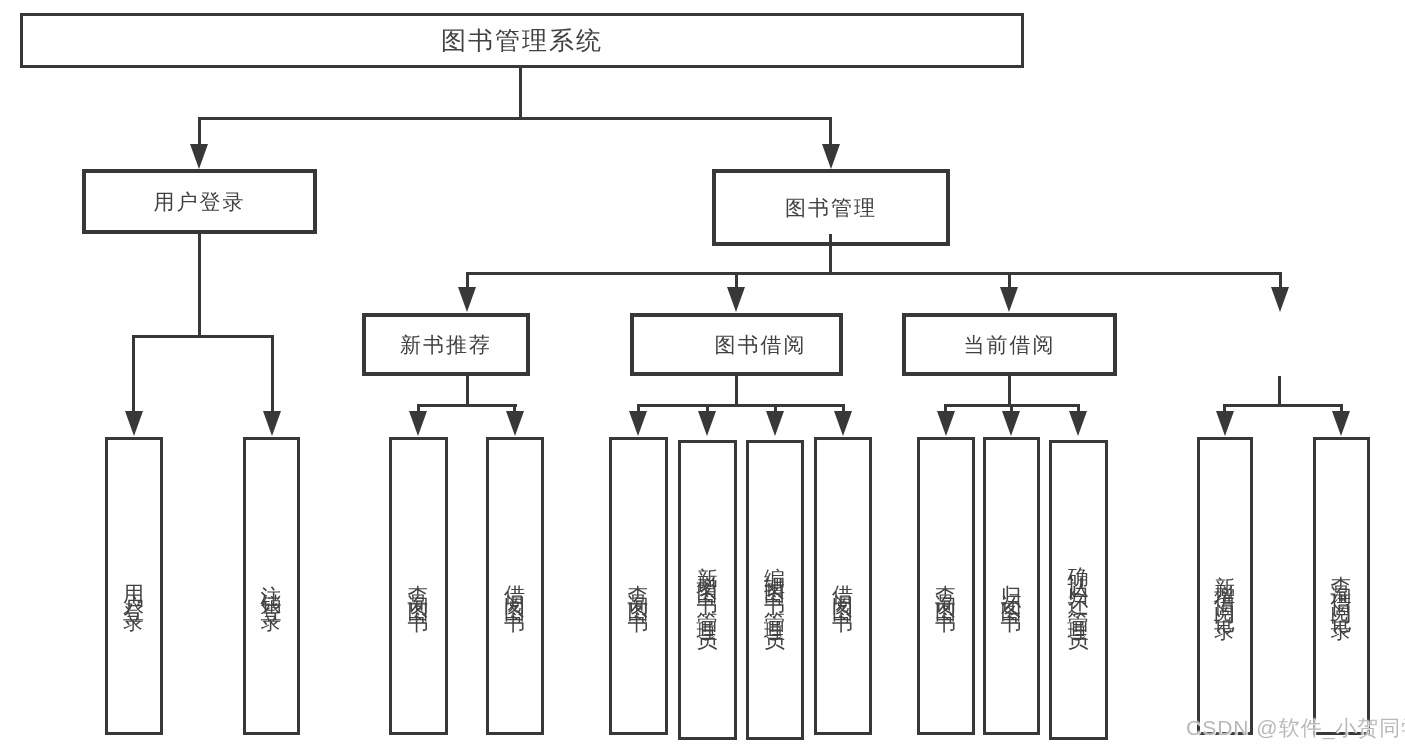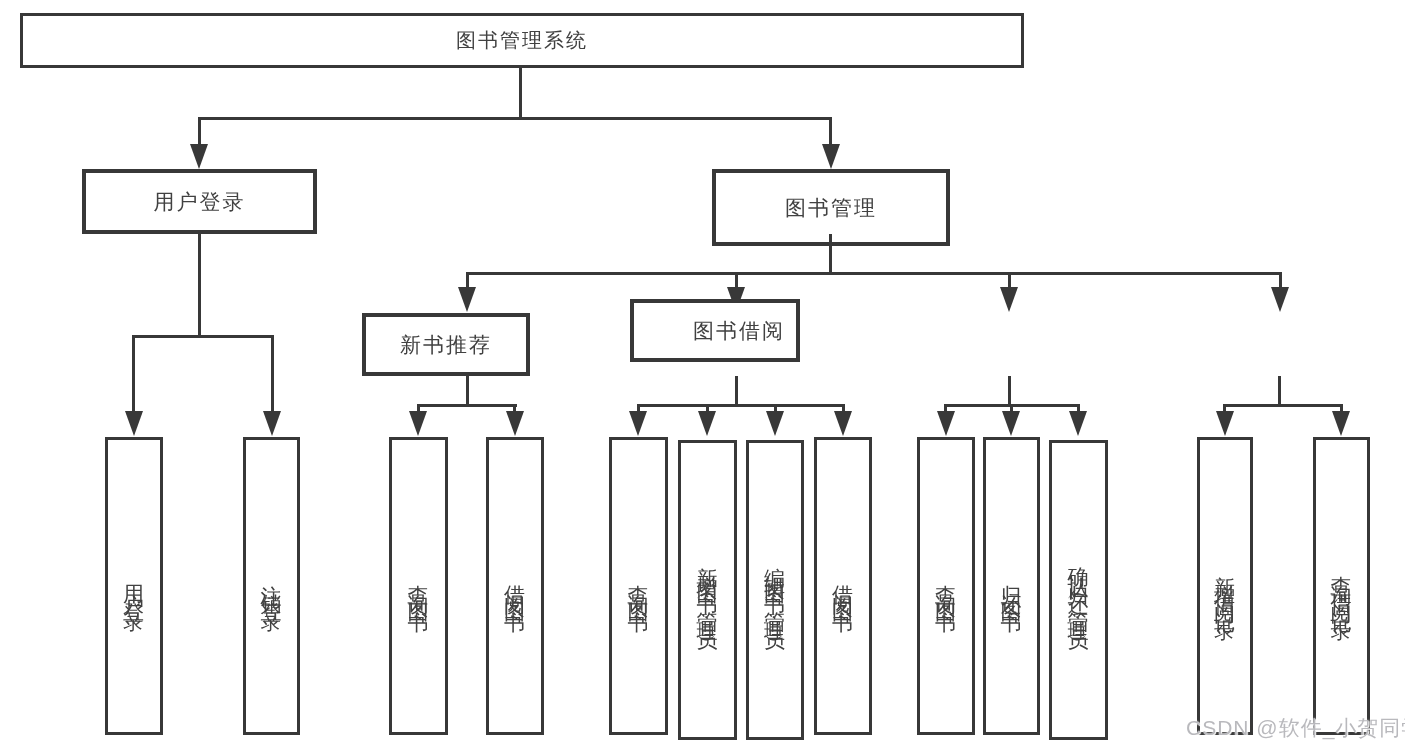--- a/index.html
+++ b/index.html
@@ -7,21 +7,21 @@
     position:relative;width:1405px;height:747px;background:#ffffff;
     font-family:"Liberation Sans","DejaVu Sans",sans-serif;overflow:hidden;
   }
   .box{
     position:absolute;background:#ffffff;border:3px solid #383838;
     box-sizing:border-box;display:flex;align-items:center;justify-content:center;
     color:#414141;
   }
   .b4{border-width:4px;}
   .hlabel{font-size:21px;letter-spacing:2px;white-space:nowrap;}
-  .root-label{font-size:20px;letter-spacing:2px;}
+  .root-label{font-size:25px;letter-spacing:2px;}
   .leaf .vtext{
     writing-mode:vertical-rl;text-orientation:mixed;
     font-size:21px;letter-spacing:9px;line-height:1.1;color:#414141;white-space:nowrap;
   }
   .line{position:absolute;background:#383838;}
   .ah{
     position:absolute;width:0;height:0;
     border-left:9px solid transparent;border-right:9px solid transparent;
     border-top:25px solid #383838;
   }
@@ -68,22 +68,25 @@
   <div class="line" style="left:735px;top:272px;width:3px;height:17px;"></div>
   <div class="ah" style="left:727px;top:287px;"></div>
   <div class="line" style="left:1008px;top:272px;width:3px;height:17px;"></div>
   <div class="ah" style="left:1000px;top:287px;"></div>
   <div class="line" style="left:1279px;top:272px;width:3px;height:17px;"></div>
   <div class="ah" style="left:1271px;top:287px;"></div>
 
   <div class="box b4" style="left:362px;top:313px;width:168px;height:63px;">
     <span class="hlabel">新书推荐</span>
   </div>
-  <div class="box b4" style="left:630px;top:299px;width:170px;height:63px;padding-left:48px;">
+  <div class="box b4" style="left:630px;top:313px;width:213px;height:63px;padding-left:48px;">
     <span class="hlabel">图书借阅</span>
+  </div>
+  <div class="box b4" style="left:902px;top:313px;width:215px;height:63px;">
+    <span class="hlabel">当前借阅</span>
   </div>
 
   <div class="line" style="left:466px;top:376px;width:3px;height:30px;"></div>
   <div class="line" style="left:417px;top:404px;width:100px;height:3px;"></div>
   <div class="line" style="left:417px;top:404px;width:3px;height:9px;"></div>
   <div class="ah" style="left:409px;top:411px;"></div>
   <div class="line" style="left:513px;top:404px;width:3px;height:9px;"></div>
   <div class="ah" style="left:506px;top:411px;"></div>
 
   <div class="line" style="left:735px;top:376px;width:3px;height:30px;"></div>

